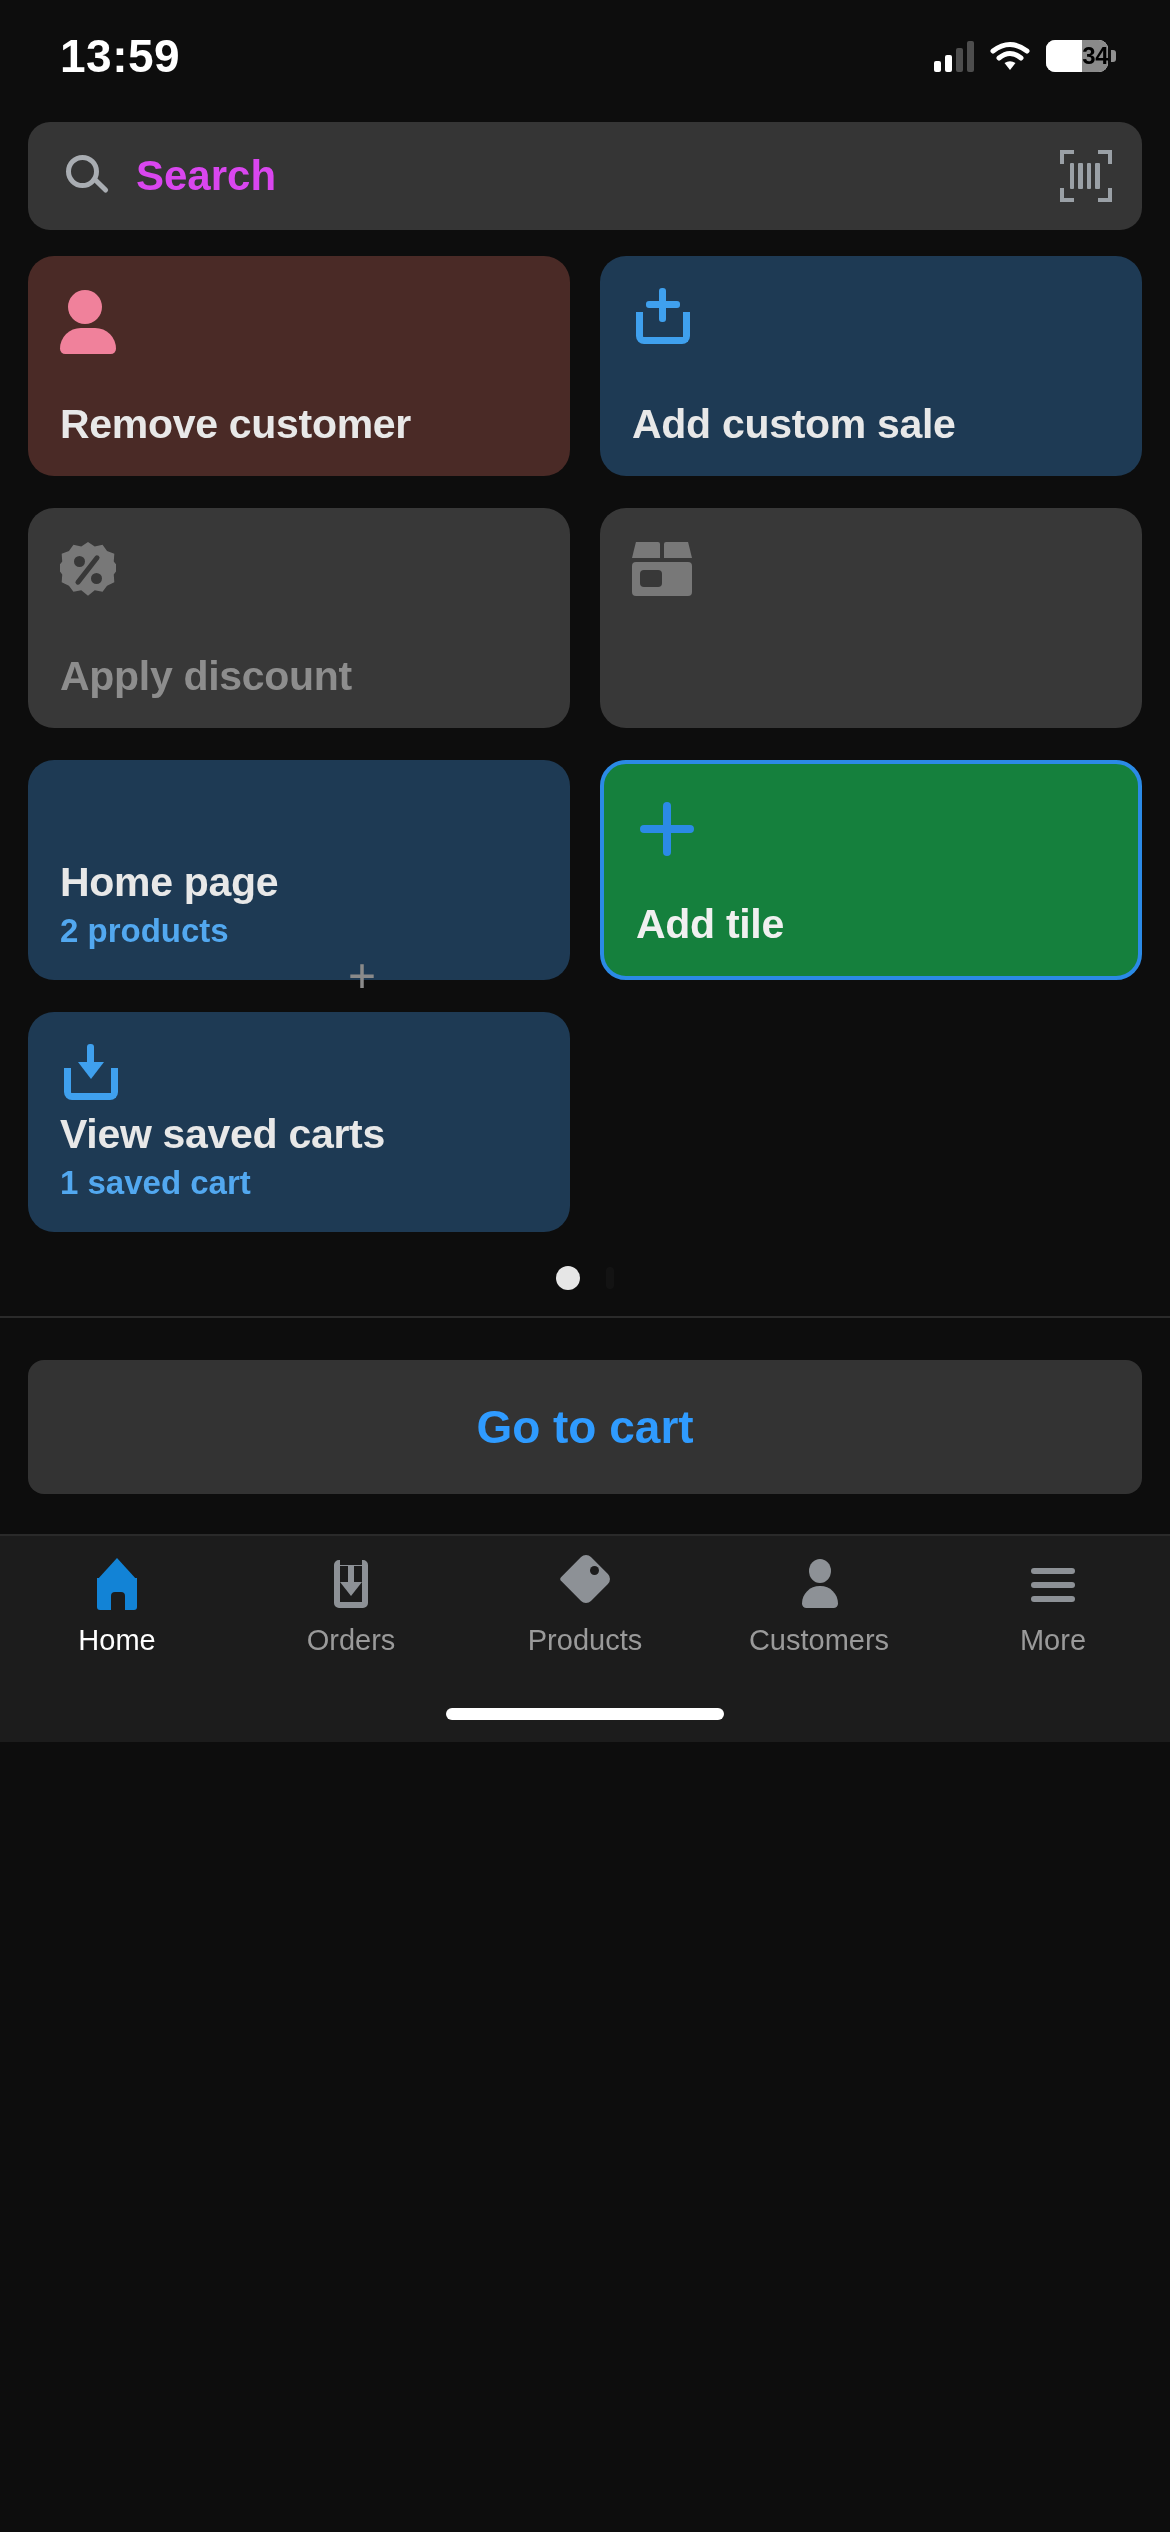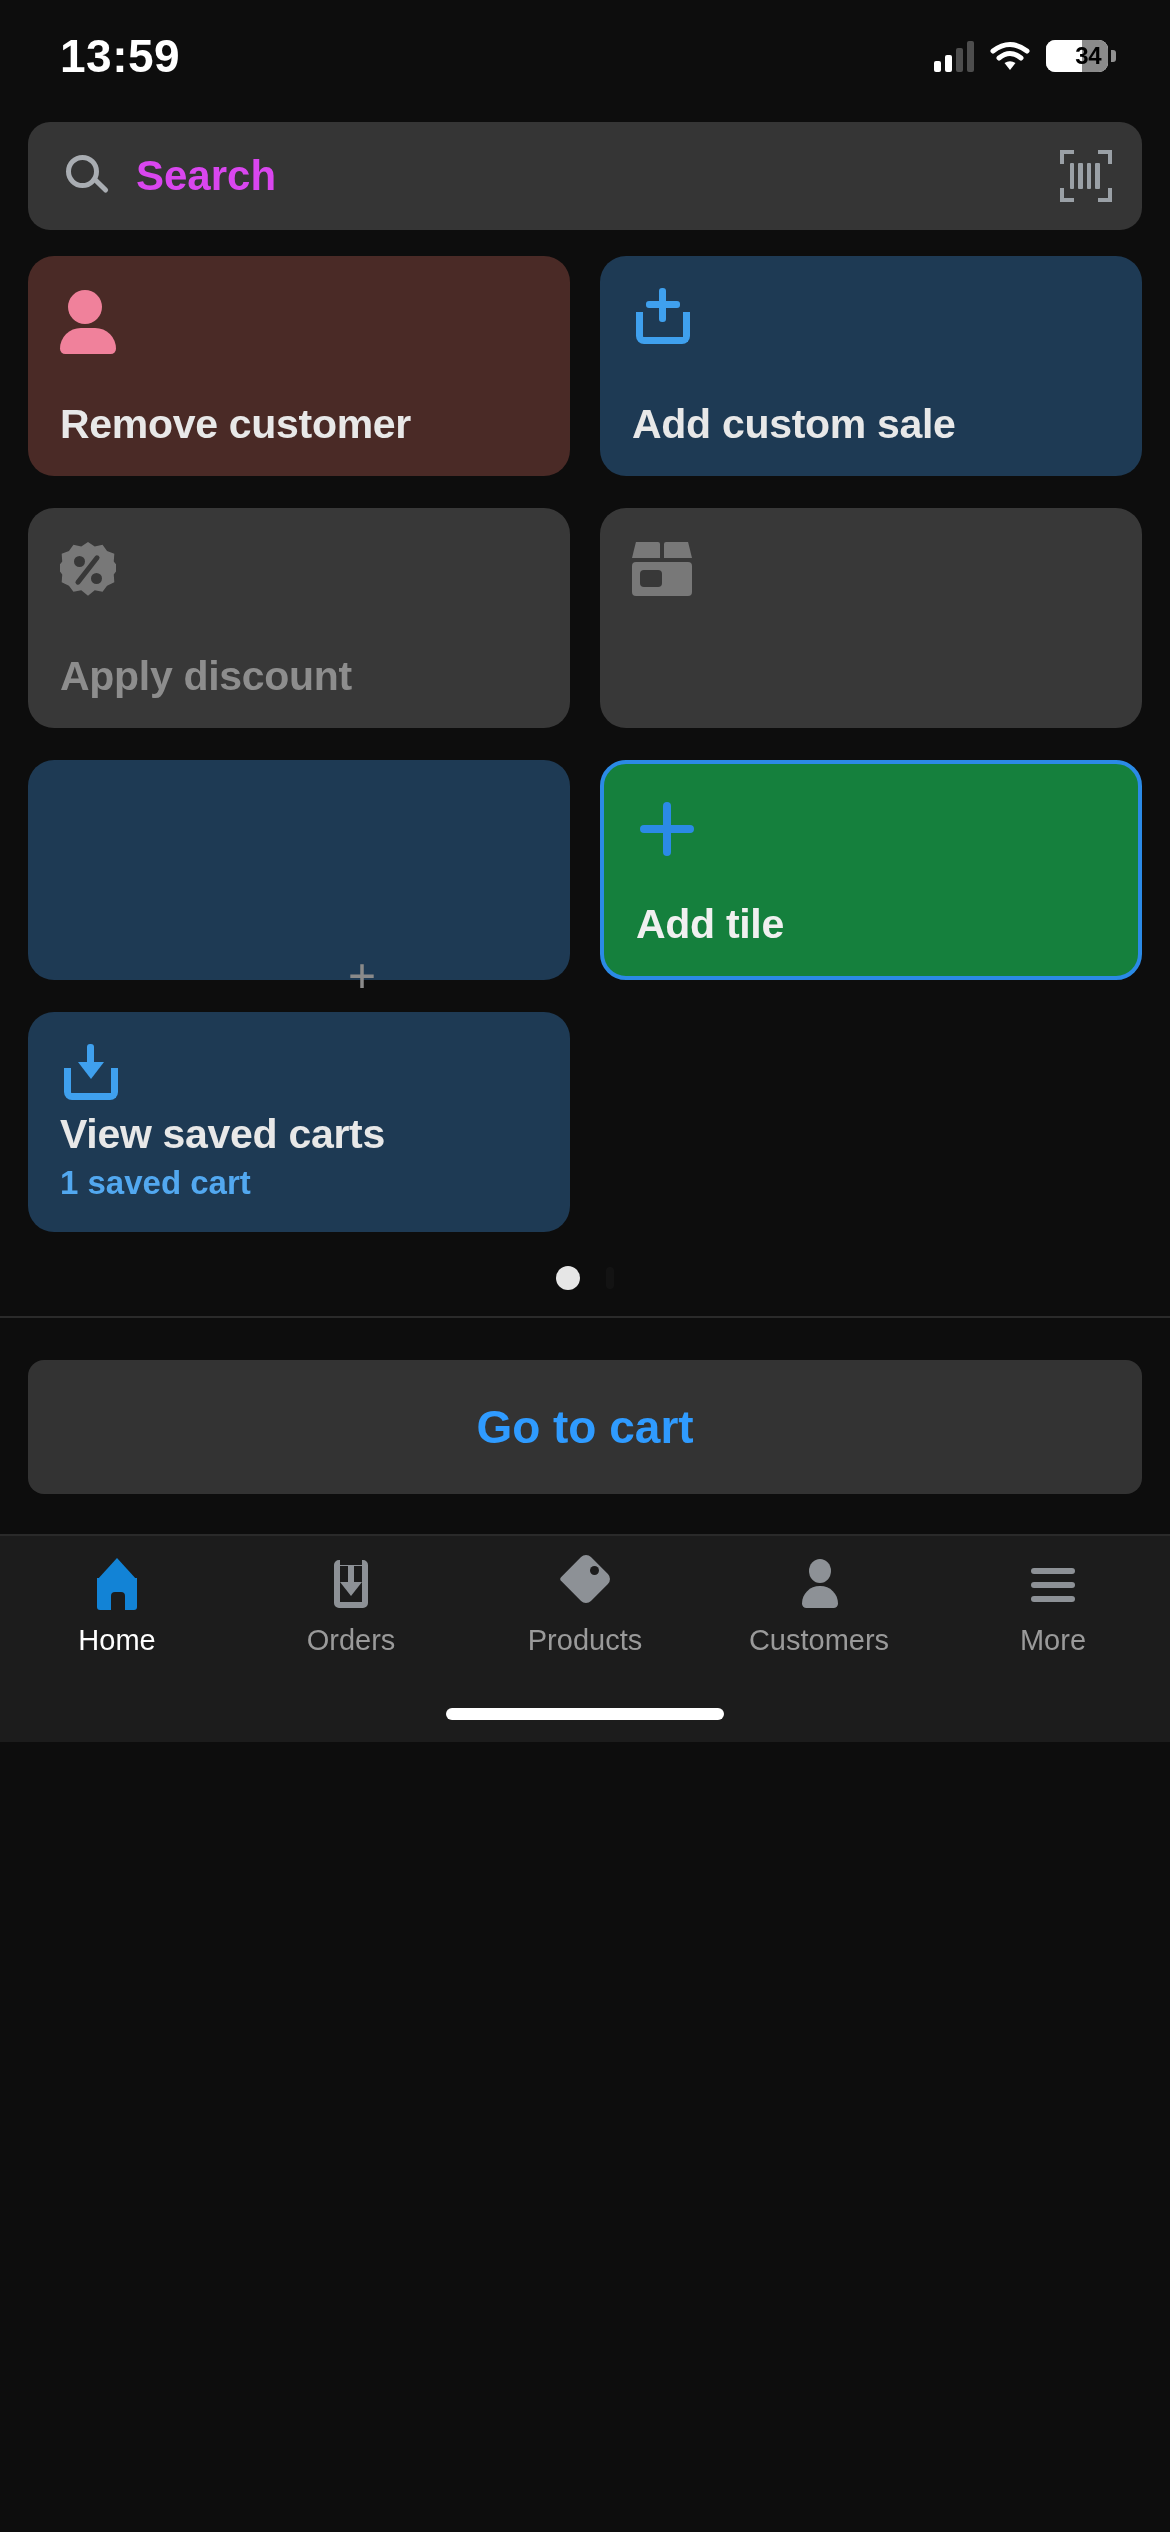--- a/index.html
+++ b/index.html
@@ -13,21 +13,21 @@
 
   
   .statusbar { height:112px; flex:0 0 112px; display:flex; align-items:center; justify-content:space-between; padding:0 62px 0 60px; }
   .sb-time { color:#ffffff; font-size:46px; font-weight:600; letter-spacing:0.5px; }
   .sb-right { display:flex; align-items:center; gap:16px; }
   .sig { display:flex; align-items:flex-end; gap:4px; height:32px; }
   .sig i { display:block; width:7px; background:#ffffff; border-radius:2px; }
   .sig i:nth-child(1){height:11px;} .sig i:nth-child(2){height:17px;}
   .sig i:nth-child(3){height:24px;background:#4d4d4d;} .sig i:nth-child(4){height:31px;background:#4d4d4d;}
   .batt { position:relative; width:62px; height:32px; border-radius:9px; background:#ffffff; display:flex; align-items:center; justify-content:flex-end; }
-  .batt-lvl { position:relative; z-index:2; color:#000; font-size:24px; font-weight:700; padding-right:7px; letter-spacing:-0.5px; }
+  .batt-lvl { position:relative; z-index:2; color:#000; font-size:24px; font-weight:700; letter-spacing:-0.5px; }
   .batt::after{ content:""; position:absolute; right:-8px; top:10px; width:5px; height:12px; background:#ffffff; border-radius:0 3px 3px 0; opacity:.55; }
   .batt-bg { position:absolute; inset:0; border-radius:9px; background:#8a8a8a; }
   .batt-bg2 { position:absolute; left:0; top:0; bottom:0; width:58%; border-radius:9px 0 0 9px; background:#ffffff; }
 
   
   .searchwrap { padding:10px 28px 0 28px; }
   .searchbar { height:108px; background:#353535; border-radius:22px; display:flex; align-items:center; padding:0 30px 0 36px; gap:26px; }
   .s-icon { width:46px; height:46px; flex:0 0 46px; position:relative; }
   .s-icon .ring { position:absolute; left:2px; top:2px; width:33px; height:33px; border:5px solid #a9adb2; border-radius:50%; }
   .s-icon .hnd { position:absolute; left:28px; top:30px; width:18px; height:5px; background:#a9adb2; border-radius:3px; transform:rotate(45deg); }
@@ -218,20 +218,24 @@
               <div class="lidl"></div>
               <div class="lidr"></div>
               <div class="body"></div>
               <div class="win"></div>
             </div>
         </div>
       </div>
 
       <div class="tile solid-blue row-c">
         <div class="t-icon"></div>
+        <div>
+          <div class="t-label">Home page</div>
+          <div class="t-sub">2 products</div>
+        </div>
       </div>
 
       <div class="tile outline row-c">
         <div class="t-icon">
           <div class="ic-plus">
               <div class="v"></div>
               <div class="h"></div>
             </div>
         </div>
         <div class="t-label">Add tile</div>

